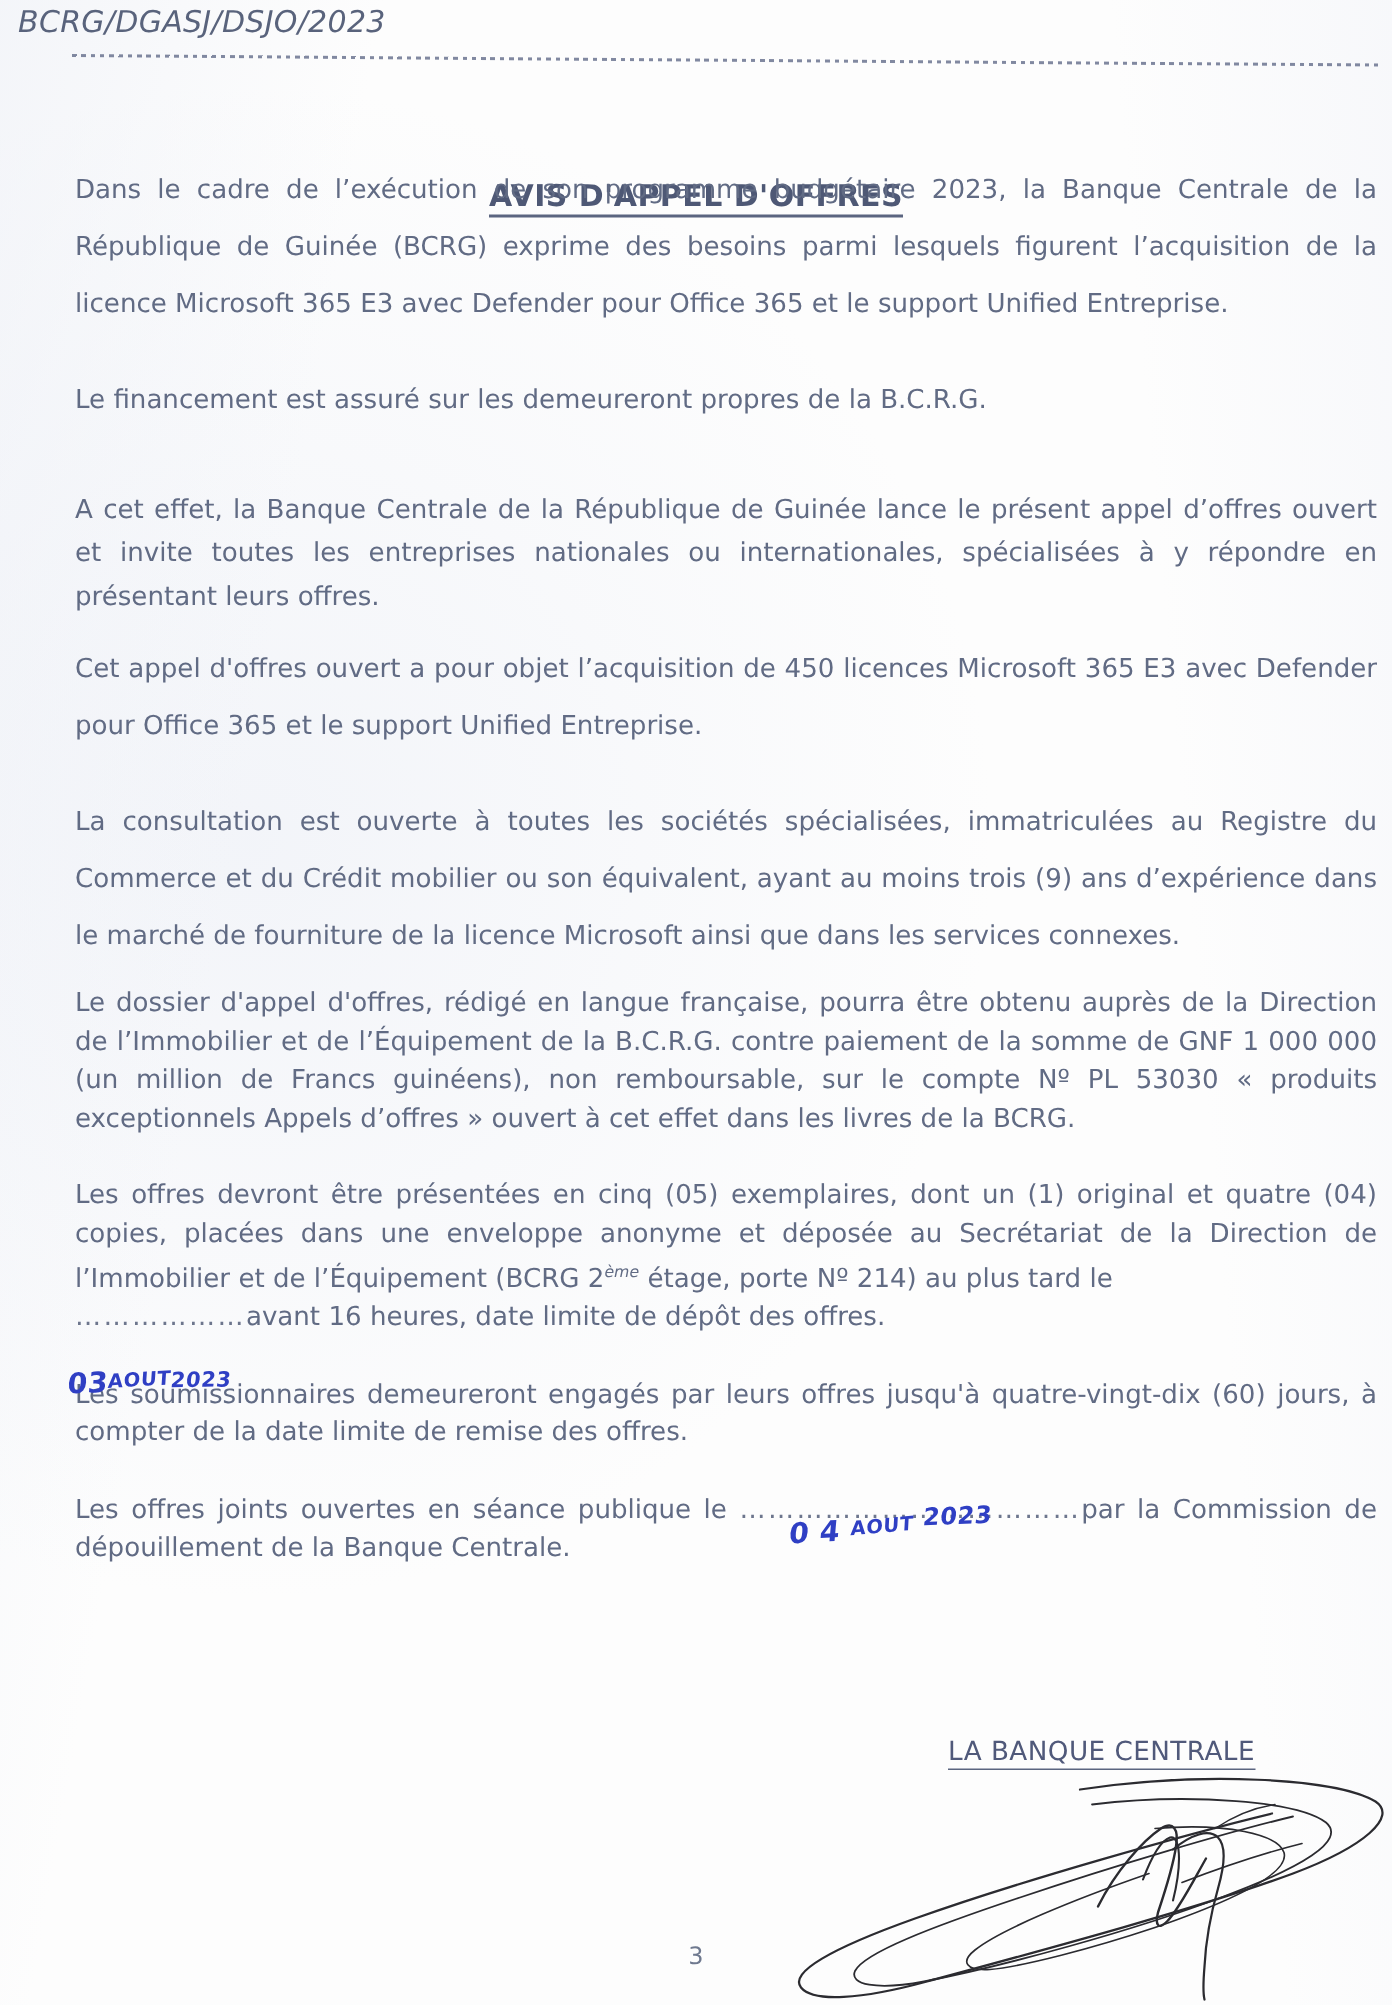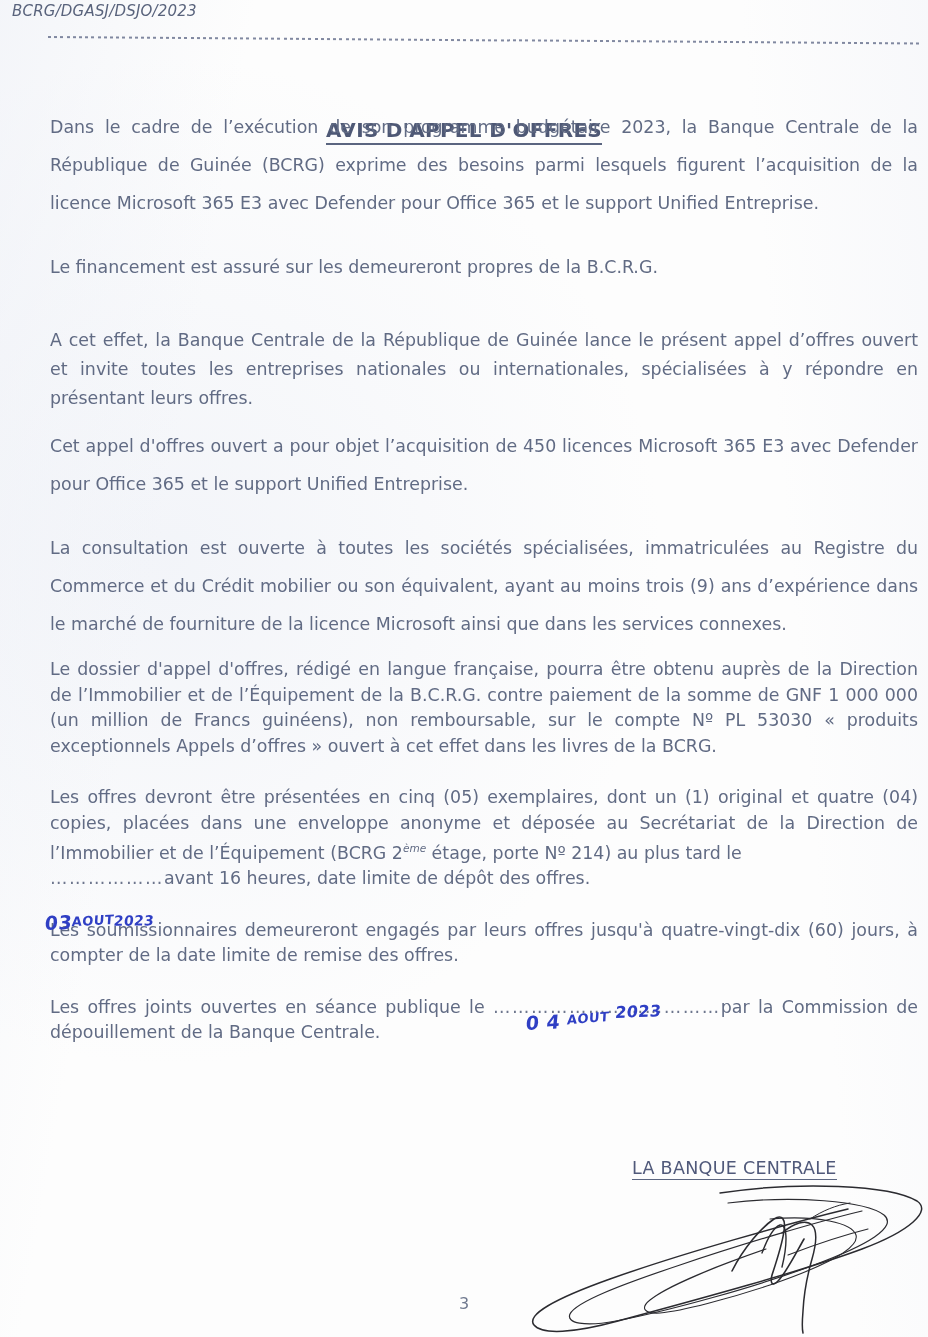--- a/index.html
+++ b/index.html
@@ -32,21 +32,21 @@
     pointer-events: none;
   }
 
   
   .ref-code {
     position: absolute;
     left: 12px;
     top: 2px;
     font-family: "DejaVu Sans", sans-serif;
     font-style: italic;
-    font-size: 15px;
+    font-size: 20px;
     letter-spacing: 0.2px;
     color: #59637c;
     white-space: nowrap;
   }
 
   .dashed-rule {
     position: absolute;
     left: 48px;
     top: 36px;
     width: 872px;

